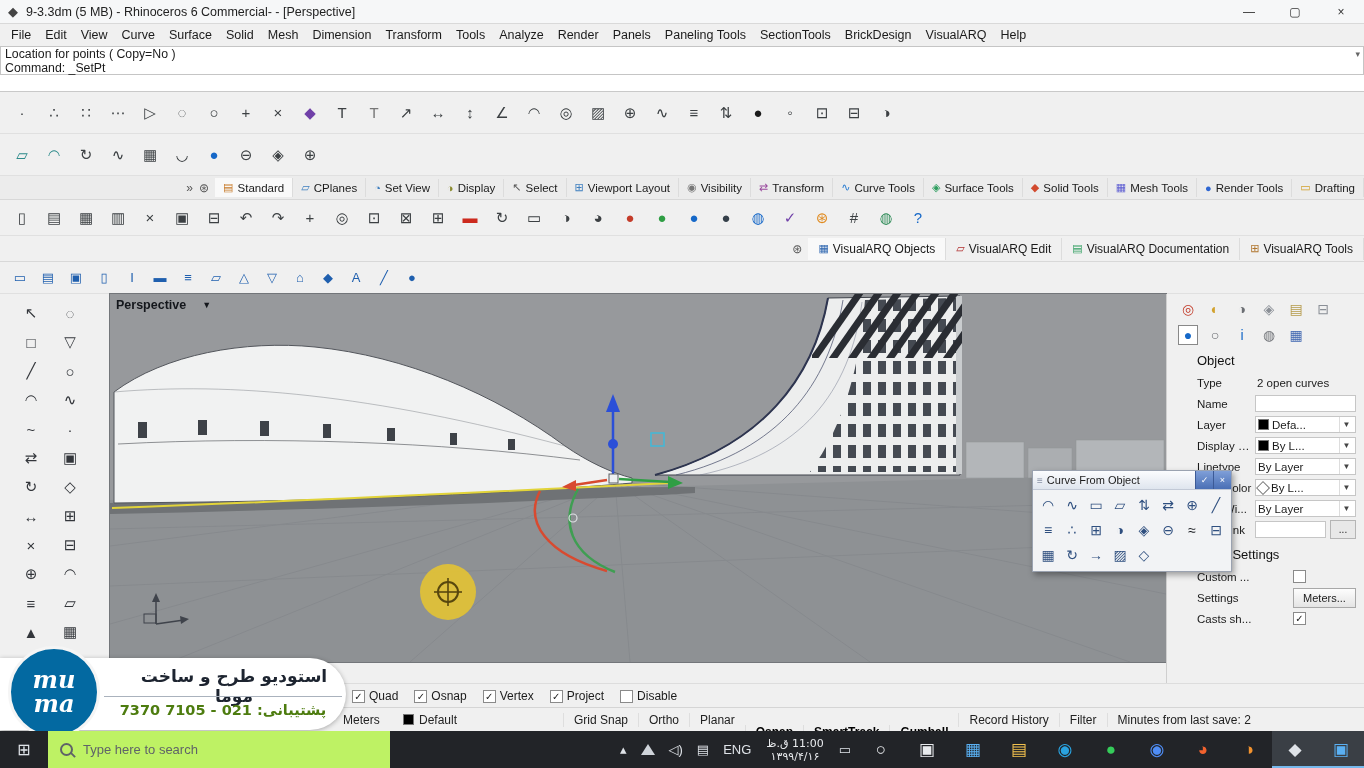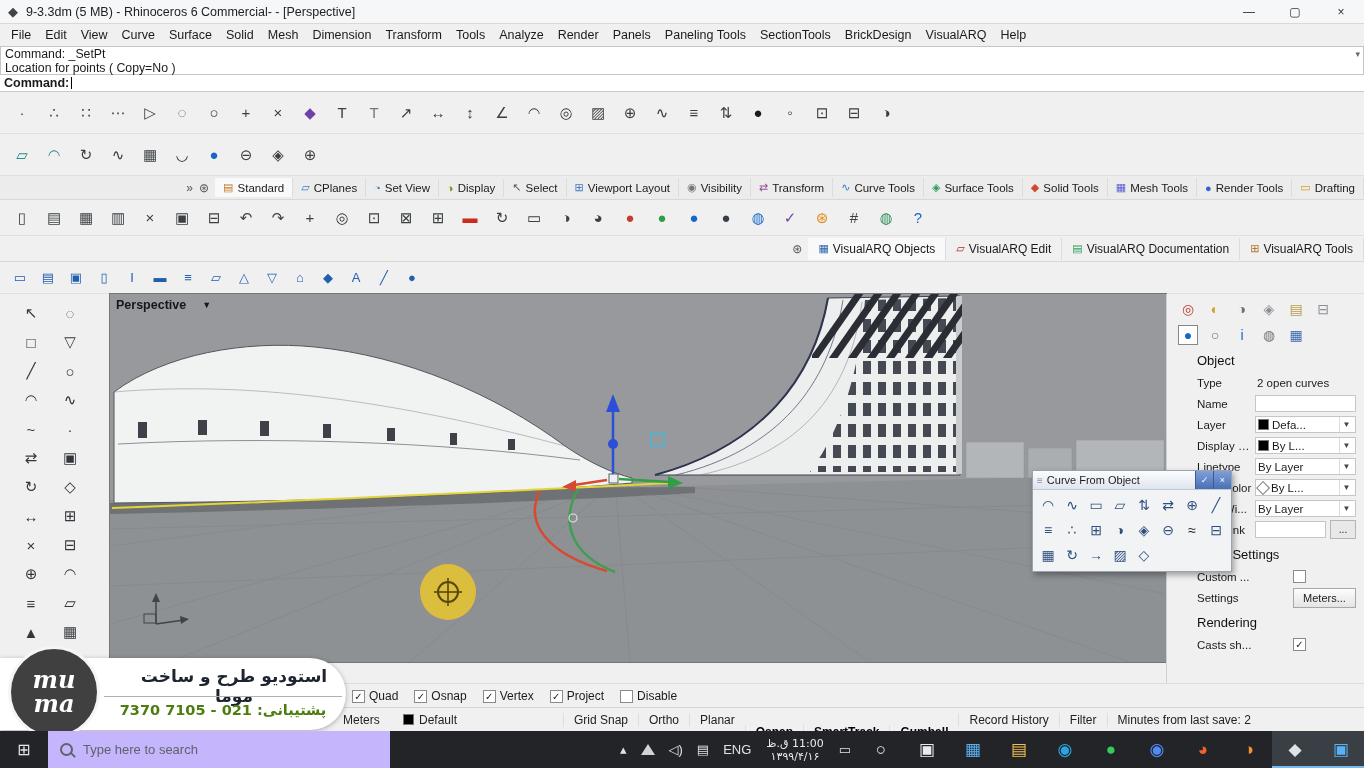--- a/index.html
+++ b/index.html
@@ -88,37 +88,37 @@
   
   .statusbar{top:707px;height:24px;background:#f0f0f0;border-top:1px solid #d5d5d5;display:flex;align-items:center;font-size:12px;color:#222;box-sizing:border-box;}
   .sb-units{margin-left:343px;width:60px;}
   .sb-default{display:flex;align-items:center;gap:5px;width:160px;}
   .pane{padding:0 10px;border-left:1px solid #dedede;white-space:nowrap;text-align:center;}
   .pane.strong{font-weight:bold;color:#000;margin-top:24px;}
 
   
   .taskbar{top:731px;height:37px;background:#222428;display:flex;align-items:stretch;color:#e8eaed;z-index:80;}
   .tb-start{width:48px;display:flex;align-items:center;justify-content:center;font-size:16px;color:#dfe3e8;}
-  .tb-search{width:330px;background:#c4b5fd;color:#5f6368;display:flex;align-items:center;gap:10px;padding-left:12px;font-size:13px;}
+  .tb-search{width:330px;background:#bef264;color:#5f6368;display:flex;align-items:center;gap:10px;padding-left:12px;font-size:13px;}
   .mag{width:9px;height:9px;border:2px solid #5f6368;border-radius:50%;position:relative;flex:none;}
   .mag::after{content:"";position:absolute;width:6px;height:2px;background:#5f6368;transform:rotate(45deg);right:-5px;bottom:-2px;}
   .tb-app{width:46px;display:flex;align-items:center;justify-content:center;font-size:17px;position:relative;}
   .tb-app.active{background:#3a3f45;box-shadow:inset 0 -2px 0 #76b9ed;}
   .tb-tray{margin-left:auto;display:flex;align-items:center;}
   .tray-item{padding:0 7px;display:flex;align-items:center;justify-content:center;font-size:13px;color:#dfe3e8;}
   .wifi{width:0;height:0;border-left:7px solid transparent;border-right:7px solid transparent;border-bottom:11px solid #cfd4da;}
   .tb-clock{display:flex;flex-direction:column;align-items:center;justify-content:center;font-size:11px;line-height:13px;padding:0 8px;direction:rtl;font-family:"DejaVu Sans",sans-serif;}
 
   
   .banner{position:absolute;left:0;top:656px;width:352px;height:76px;z-index:40;}
   .banner-card{position:absolute;left:0;top:2px;width:346px;height:72px;background:#fff;border-radius:0 36px 36px 0;box-shadow:0 1px 5px rgba(0,0,0,.3);}
   .banner-title{position:absolute;left:120px;top:8px;width:228px;text-align:center;font-size:17px;font-weight:bold;color:#1d2430;direction:rtl;font-family:"DejaVu Sans",sans-serif;}
   .banner-sep{position:absolute;left:104px;top:38px;width:238px;border-top:1px solid #aab2bd;}
   .banner-support{position:absolute;left:104px;top:44px;width:238px;text-align:center;font-size:14.5px;font-weight:bold;color:#4d7c0f;direction:rtl;font-family:"DejaVu Sans",sans-serif;}
-  .logo{position:absolute;left:8px;top:-10px;width:92px;height:92px;border-radius:50%;background:#404040;border:3px solid #f5f5f5;color:#fff;display:flex;flex-direction:column;align-items:center;justify-content:center;font-style:italic;font-weight:bold;font-size:24px;line-height:24px;font-family:"DejaVu Serif",serif;box-sizing:border-box;}
+  .logo{position:absolute;left:8px;top:-10px;width:92px;height:92px;border-radius:50%;background:#0369a1;border:3px solid #f5f5f5;color:#fff;display:flex;flex-direction:column;align-items:center;justify-content:center;font-style:italic;font-weight:bold;font-size:24px;line-height:24px;font-family:"DejaVu Serif",serif;box-sizing:border-box;}
 </style>
 </head>
 <body>
 
 <div class="screen">
 
   <div class="band titlebar">
     <span class="app-icon">◆</span>
     <span class="title-text">9-3.3dm (5 MB) - Rhinoceros 6 Commercial- - [Perspective]</span>
     <div class="win-controls">
@@ -162,27 +162,23 @@
 
       <span class="menu-item">BrickDesign</span>
 
       <span class="menu-item">VisualARQ</span>
 
       <span class="menu-item">Help</span>
     </div>
 
   <div class="band cmdarea">
     <div class="cmd-history">
+      <div>Location for points ( Copy=No )</div>
       <div>Command: _SetPt</div>
-      <div>Location for points ( Copy=No )</div>
       <span class="cmd-chevron">▾</span>
-    </div>
-    <div class="cmd-prompt">
-      <span>Command:</span>
-      <span class="caret"></span>
     </div>
   </div>
 
   <div class="band tbrow tb1">
 
       <span class="ticon">·</span>
 
       <span class="ticon">∴</span>
 
       <span class="ticon">∷</span>
@@ -693,21 +689,20 @@
 
       <div class="rp-header">Mesh Settings</div>
       <div class="rp-row">
         <span class="rp-label" style="width:96px">Custom ...</span>
         <span class="cb off"></span>
       </div>
       <div class="rp-row">
         <span class="rp-label" style="width:96px">Settings</span>
         <span class="adjust-btn">Meters...</span>
       </div>
-      <div class="rp-header">Rendering</div>
       <div class="rp-row">
         <span class="rp-label" style="width:96px">Casts sh...</span>
         <span class="cb on"></span>
       </div>
     </div>
   </div>
 
   <div class="floating">
     <div class="fl-title">
       <span class="fl-grip">≡</span>

